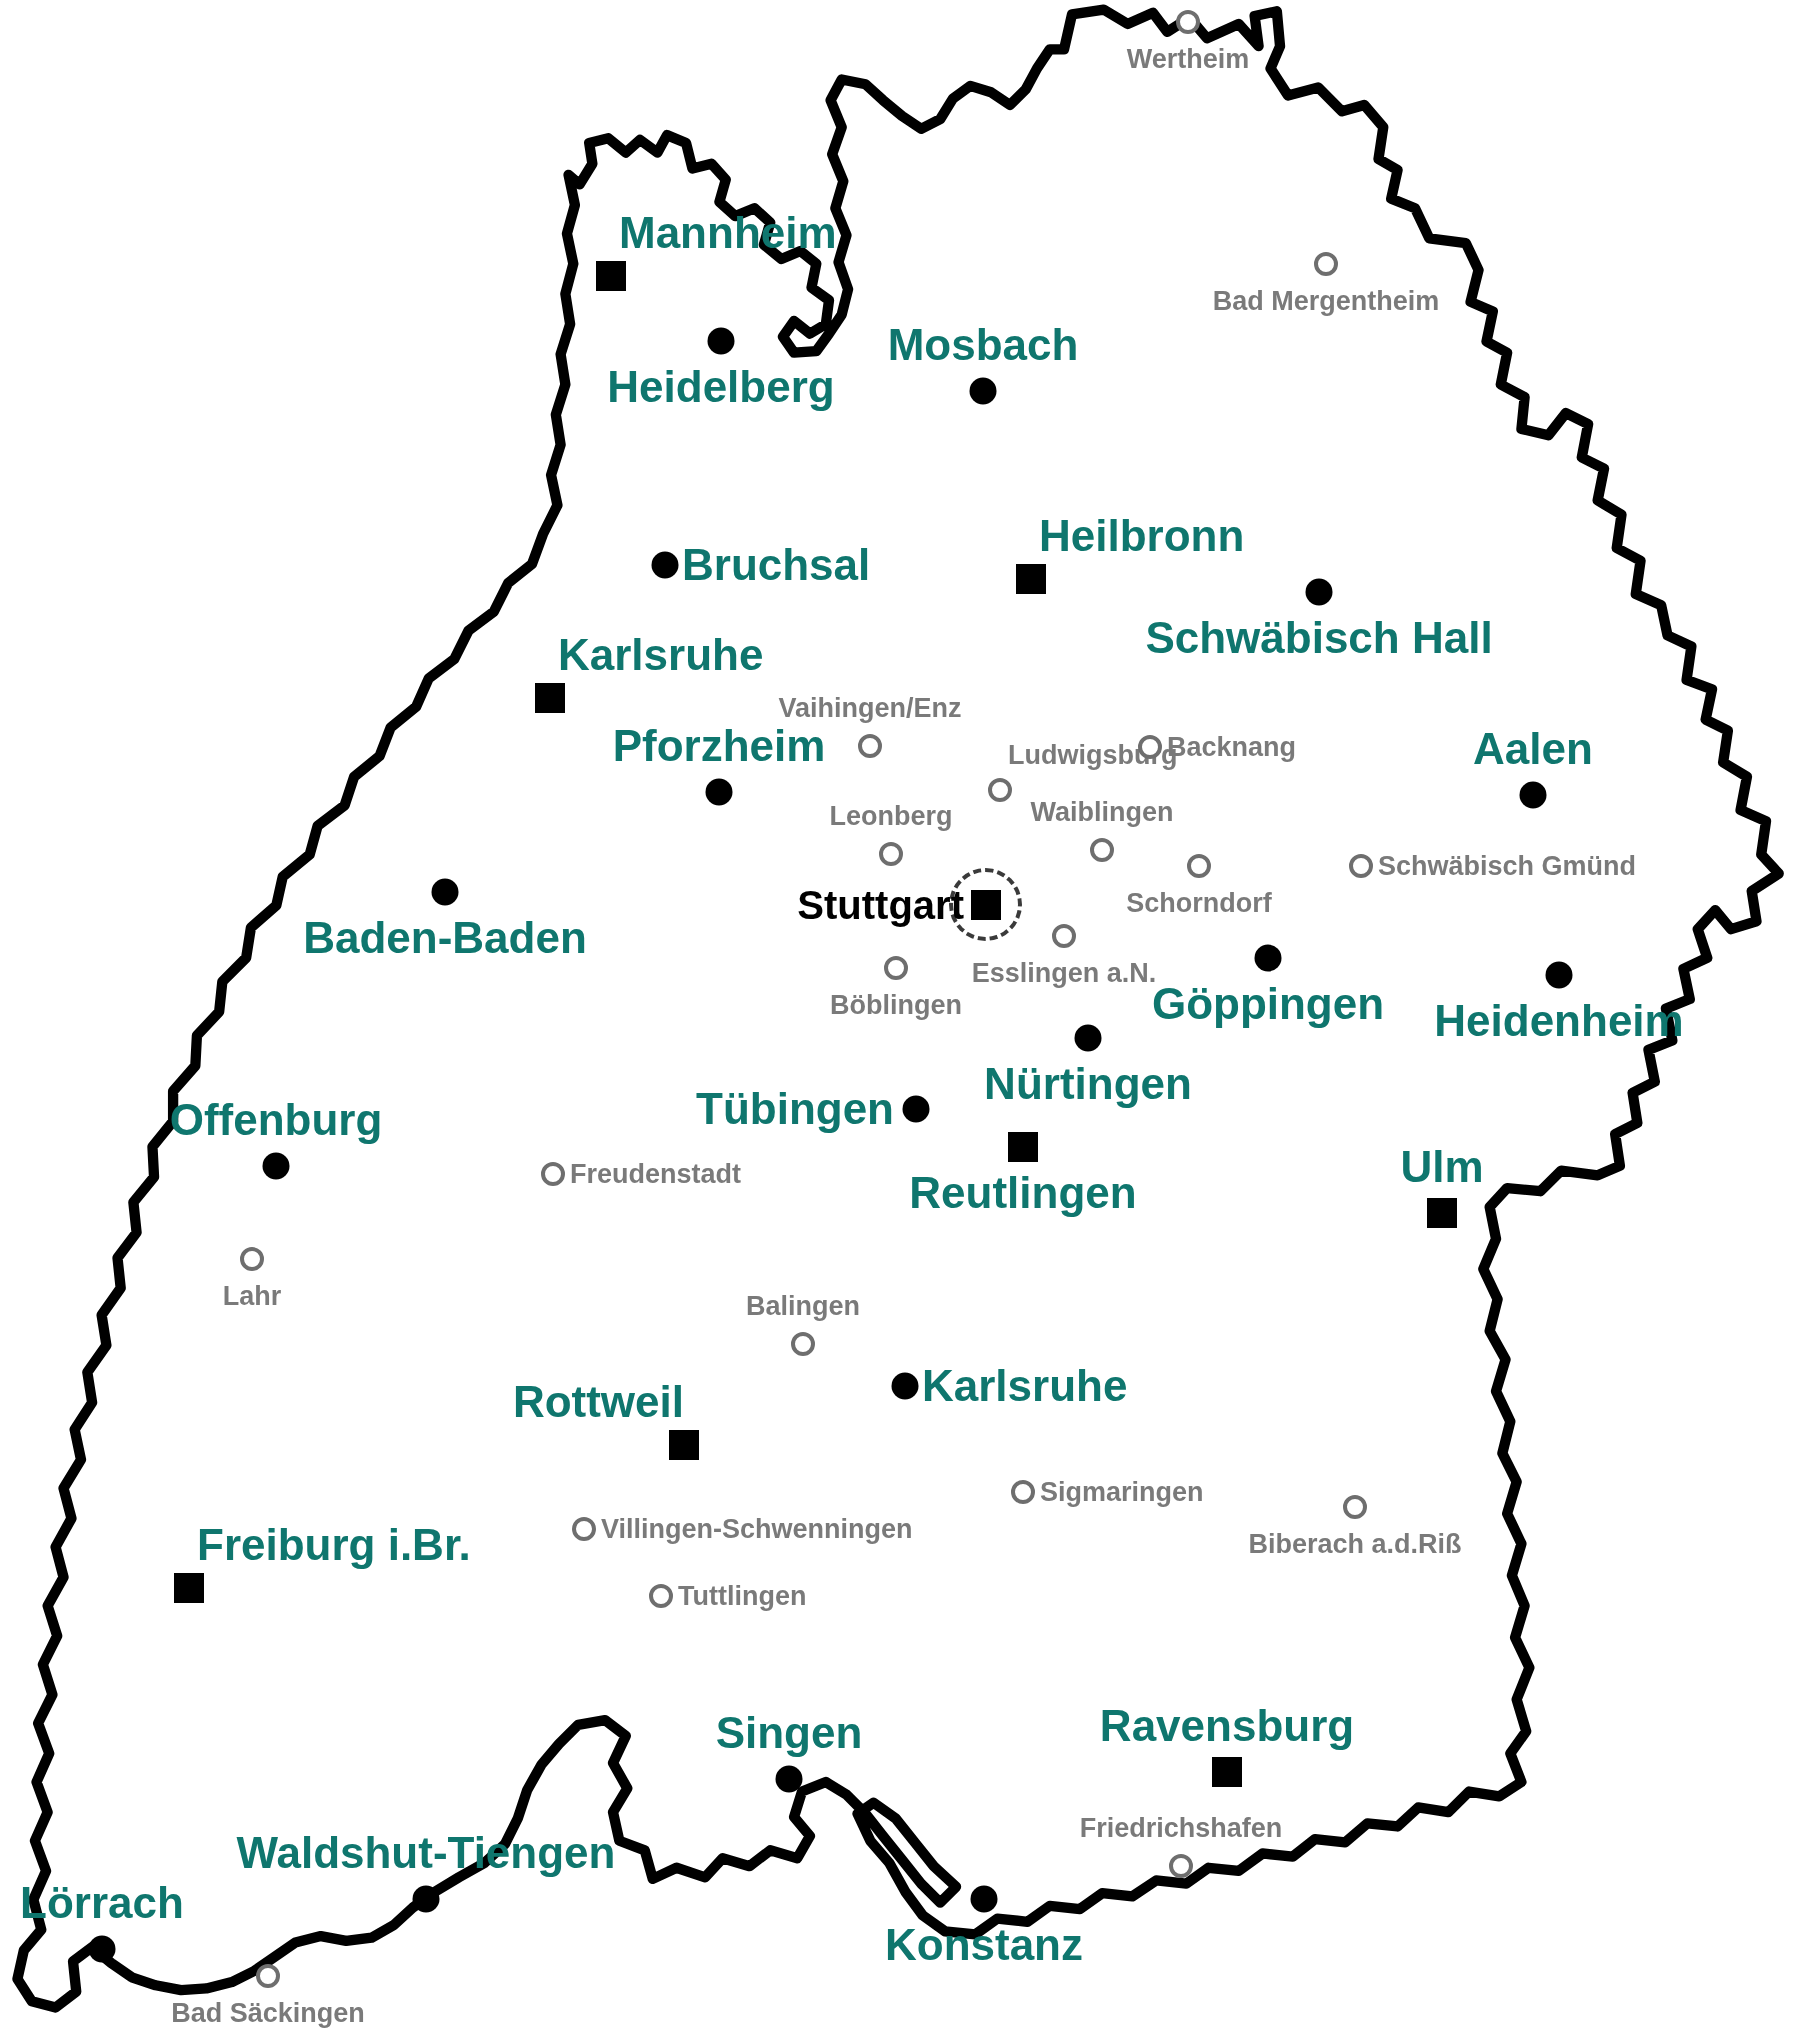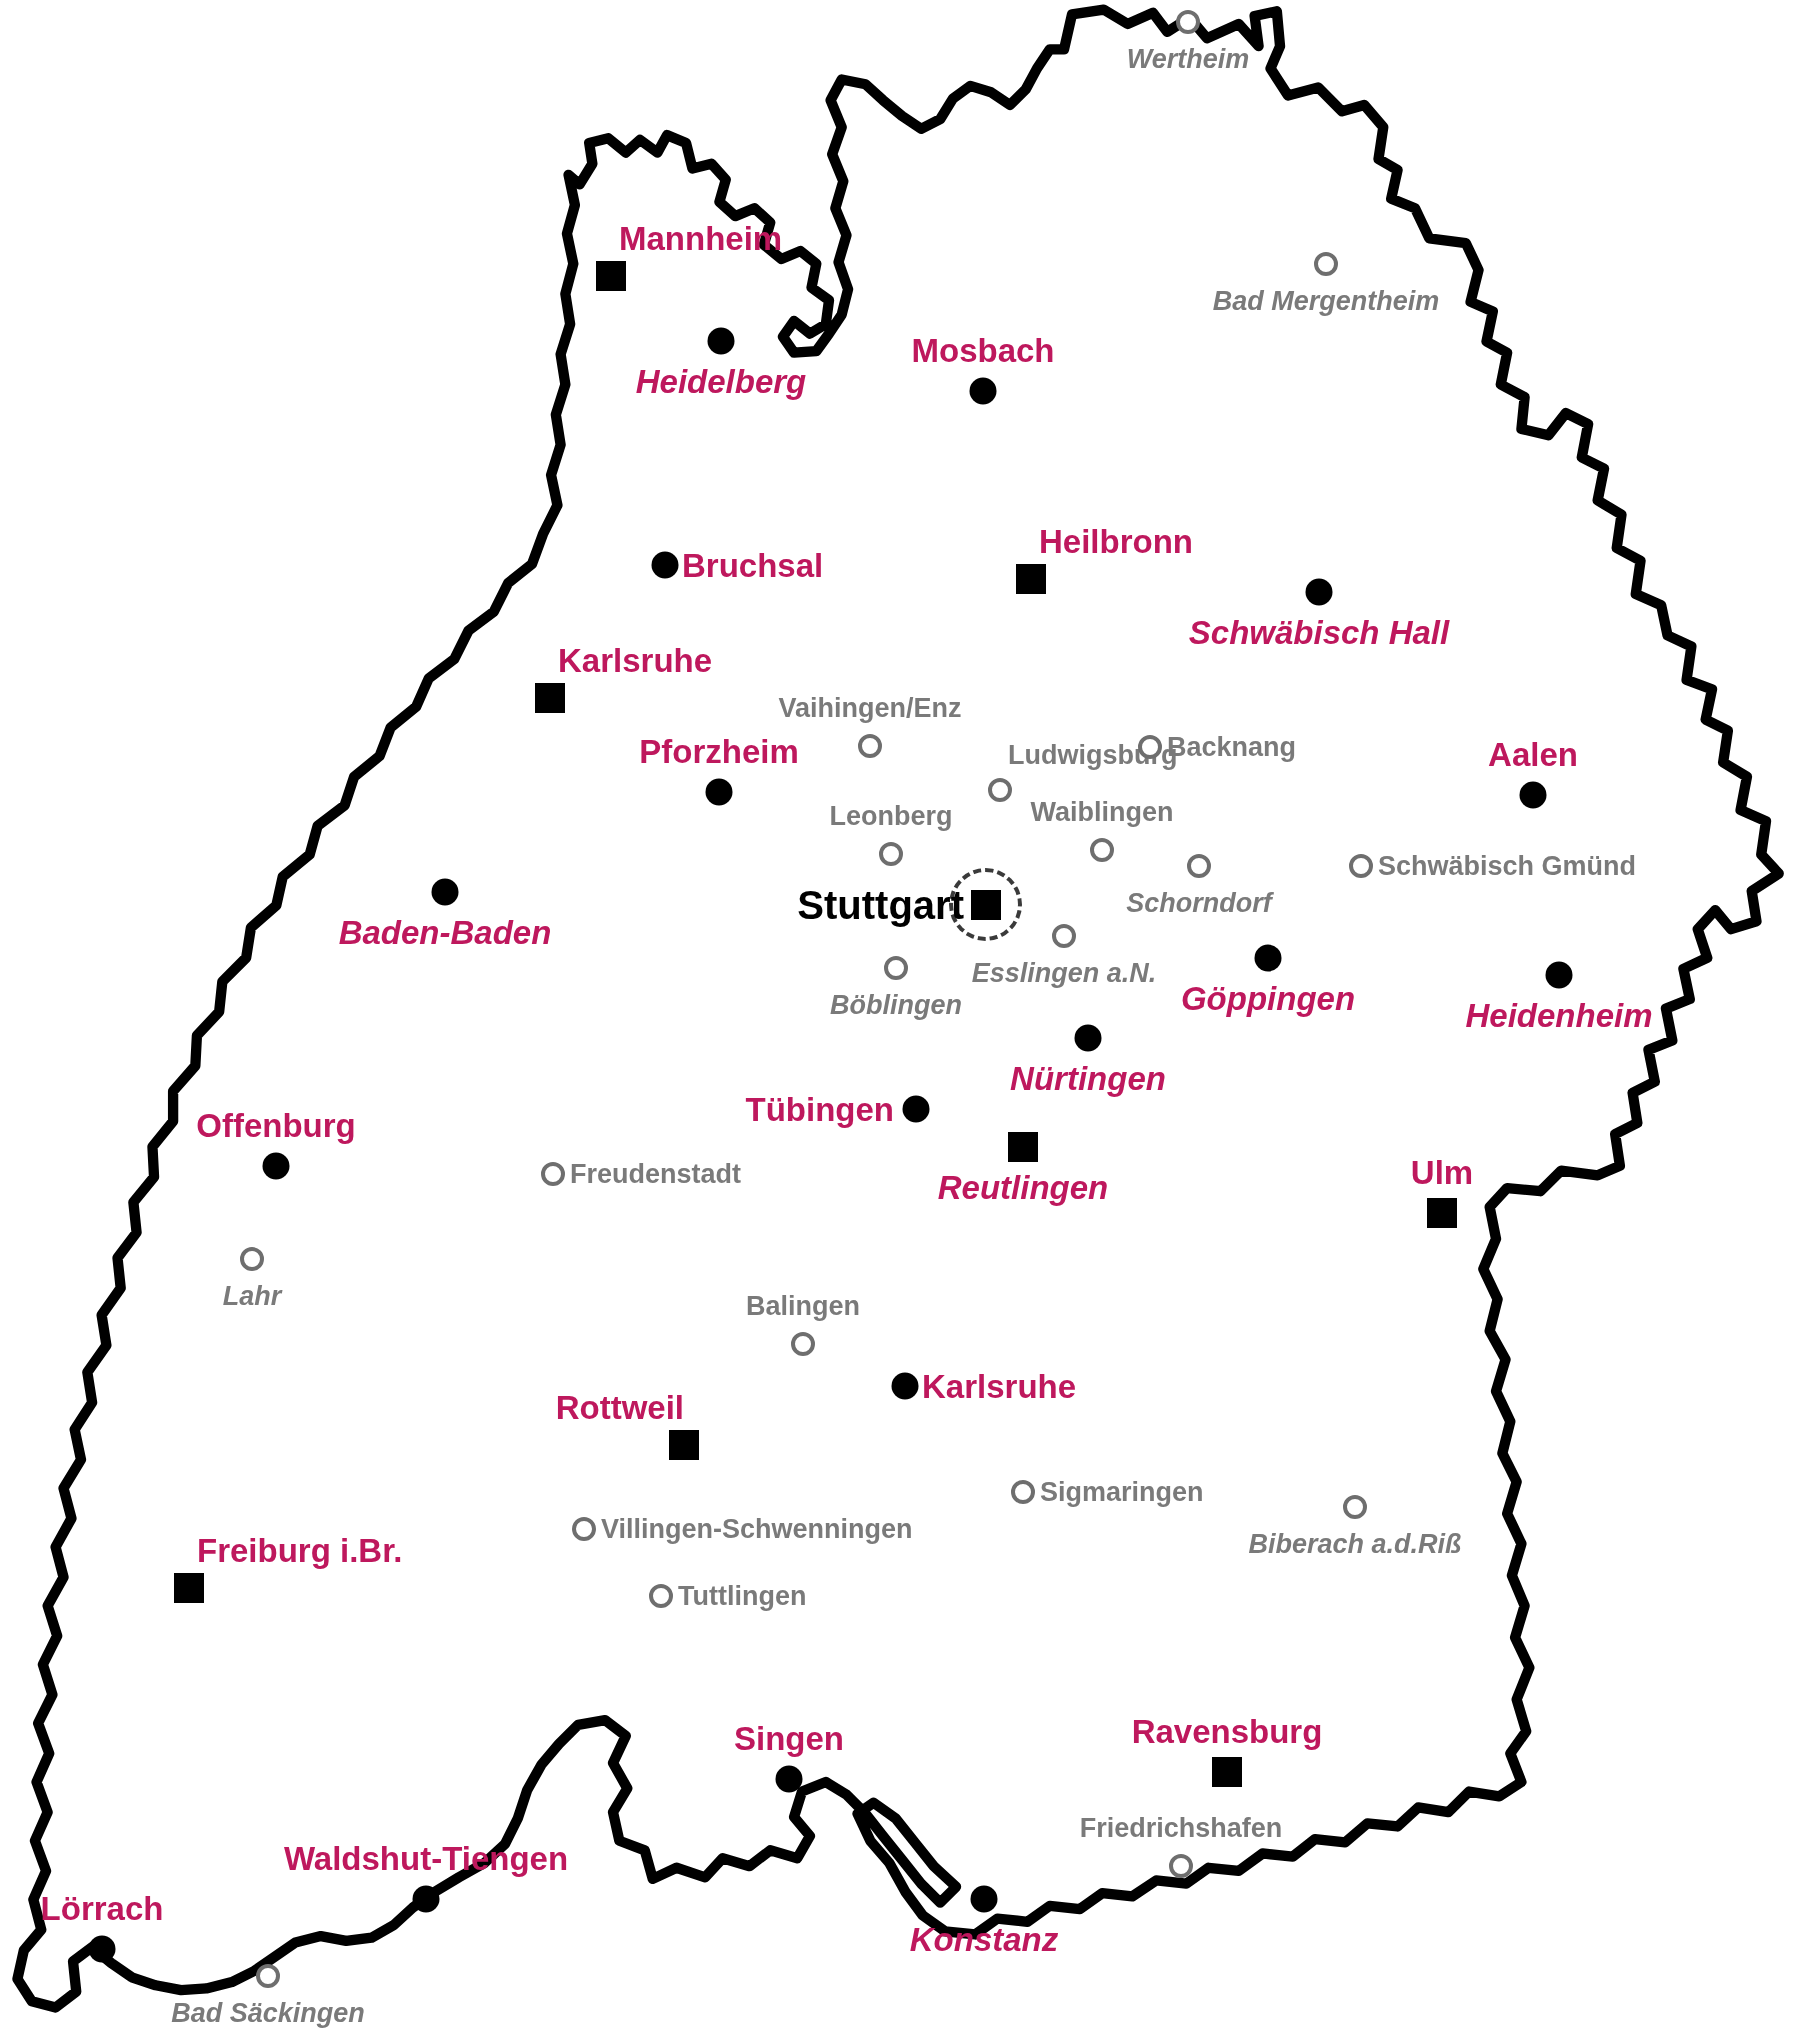--- a/index.html
+++ b/index.html
@@ -58,40 +58,40 @@
     height: 30px;
     background: #000000;
   }
   .label {
     position: absolute;
     white-space: nowrap;
     line-height: 1;
   }
   
   .lbl-major {
-    font-size: 33px;
+    font-size: 44px;
     font-weight: bold;
-    color: #be185d;
+    color: #0f766e;
   }
   
   .lbl-capital {
     font-size: 40px;
     font-weight: bold;
     color: #000000;
   }
   
   .lbl-minor {
     font-size: 27px;
     font-weight: bold;
     color: #7a7a7a;
   }
   .pos-right  { left: 17px;  top: 50%; transform: translate(0, -50%); }
   .pos-left   { right: 22px; top: 50%; transform: translate(0, -50%); }
   .pos-above  { left: 50%;   bottom: 24px; transform: translate(-50%, 0); }
-  .pos-below  { left: 50%;   top: 24px;  transform: translate(-50%, 0); font-style: italic; }
+  .pos-below  { left: 50%;   top: 24px;  transform: translate(-50%, 0); }
   .pos-above-left  { right: 0; bottom: 20.6px; }
   .pos-above-right { left: 8px;  bottom: 20.6px; }
   .capital-ring {
     position: absolute;
     left: 50%;
     top: 50%;
     width: 73px;
     height: 73px;
     margin-left: -37px;
     margin-top: -37px;

